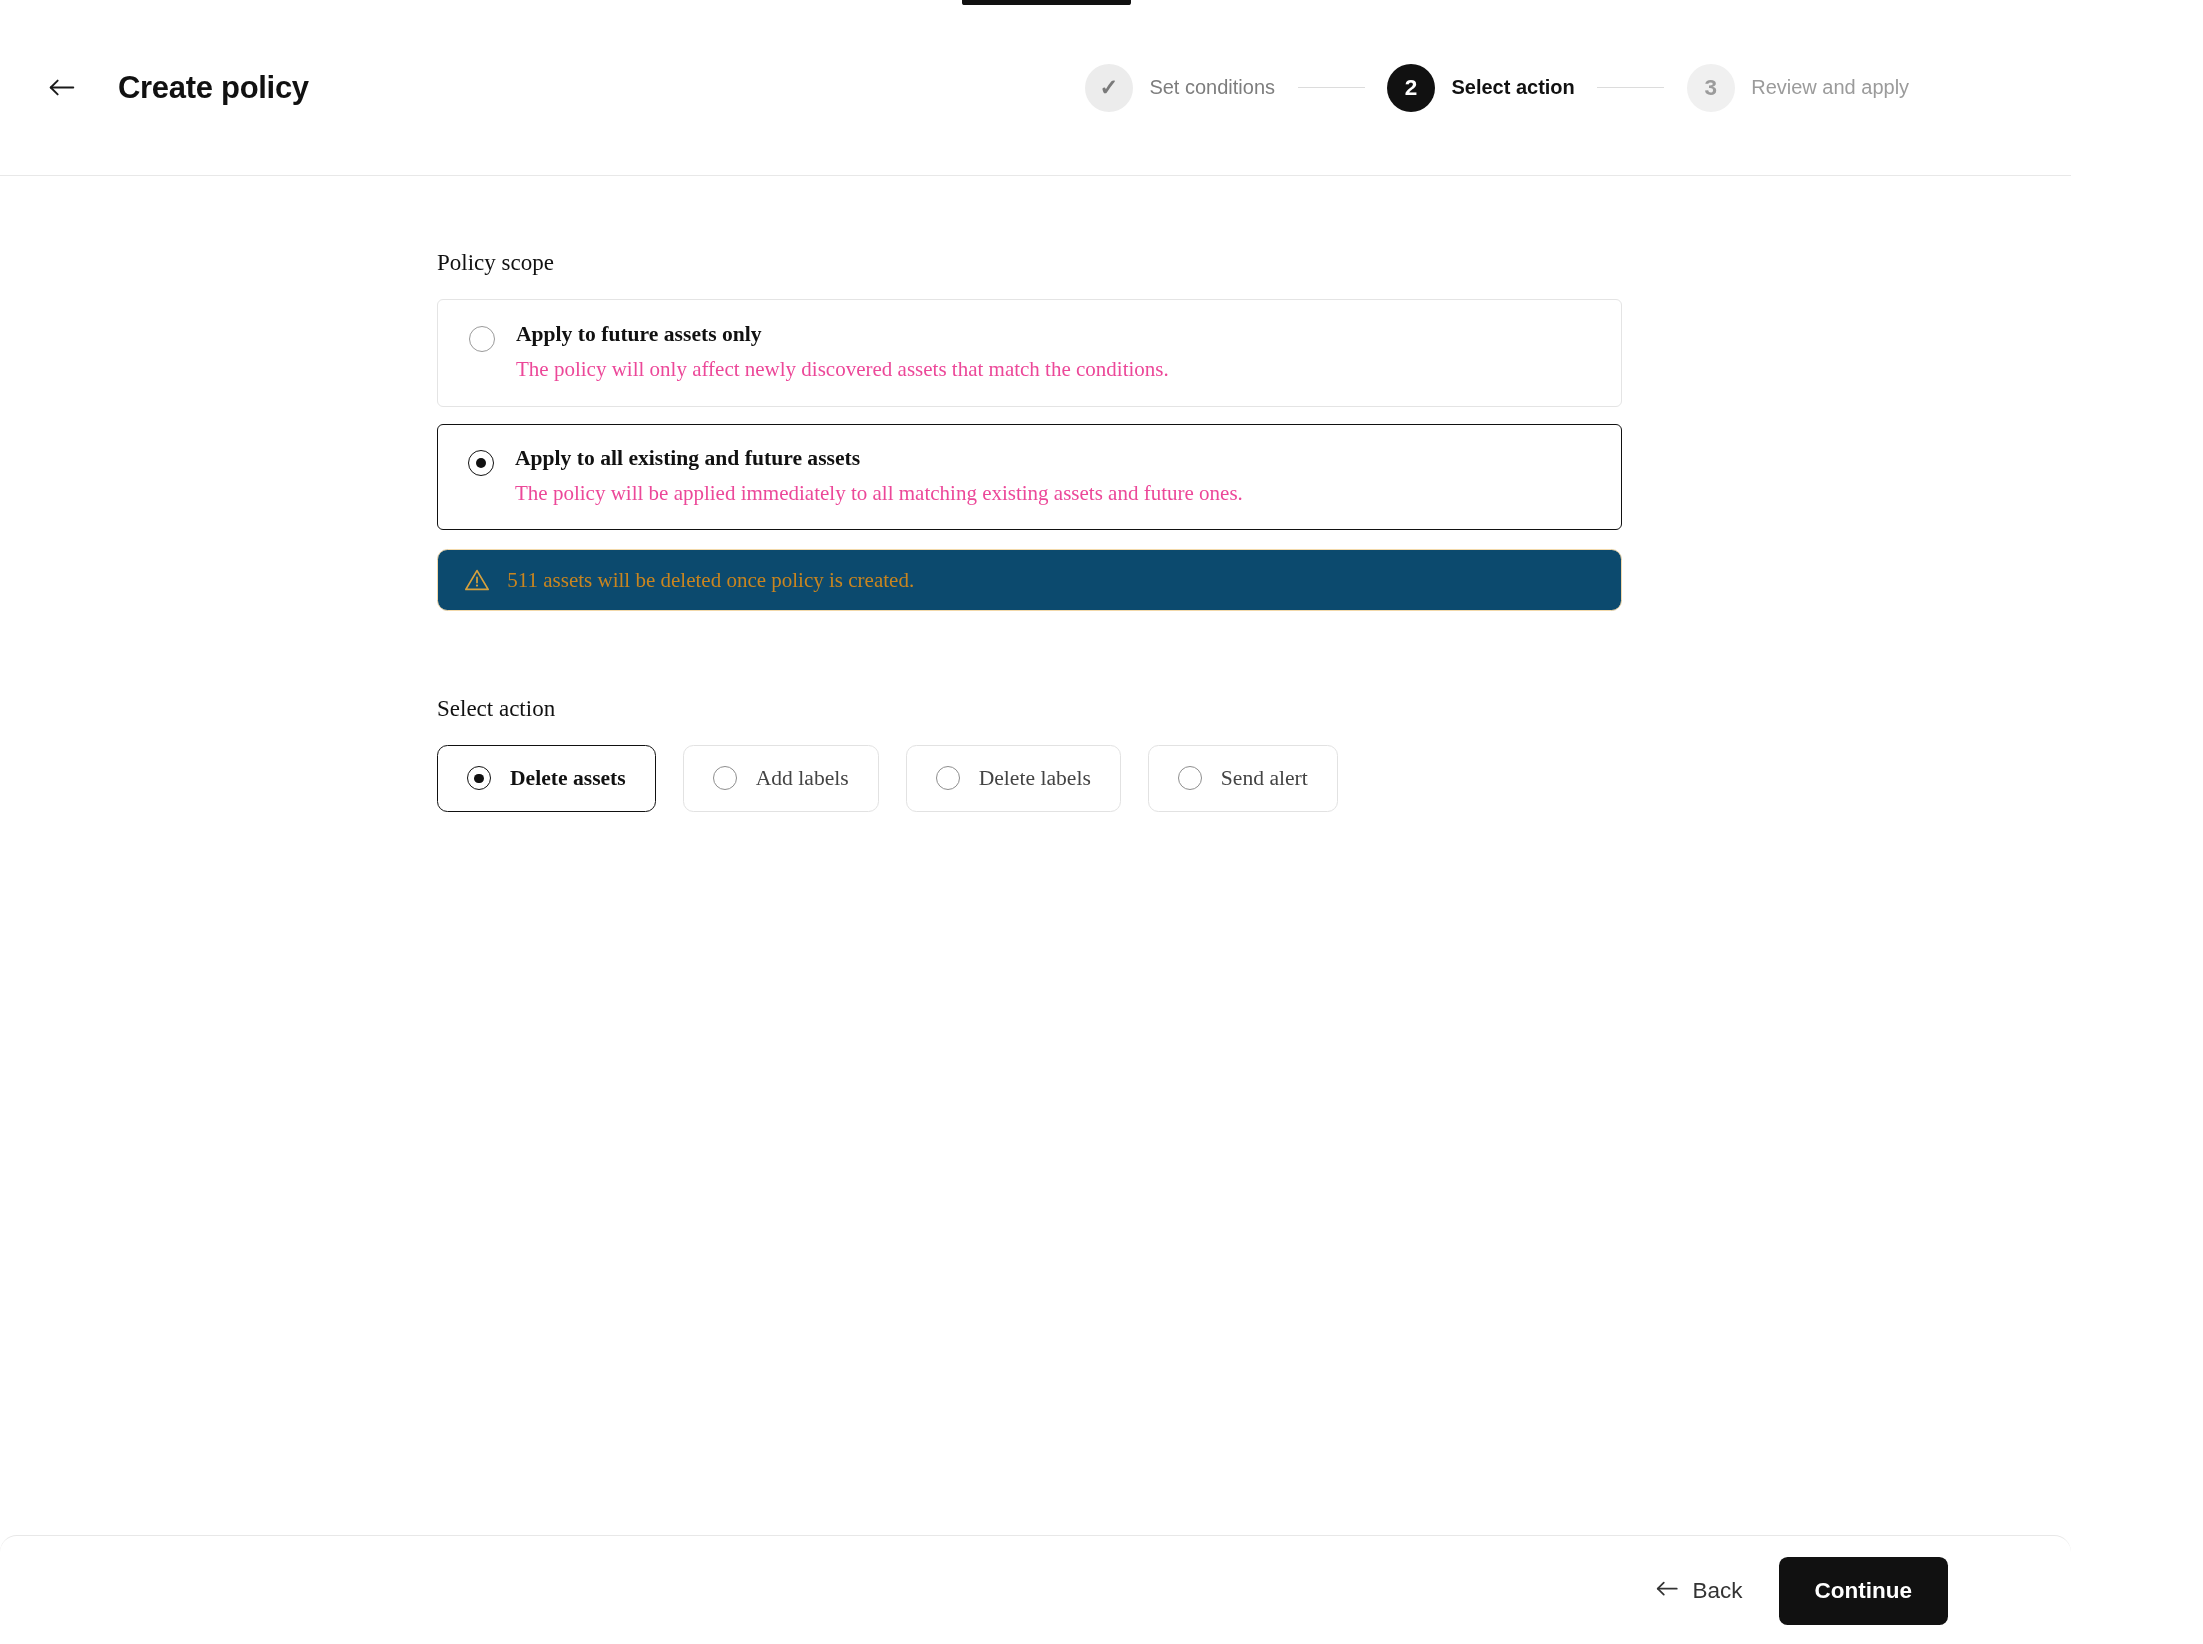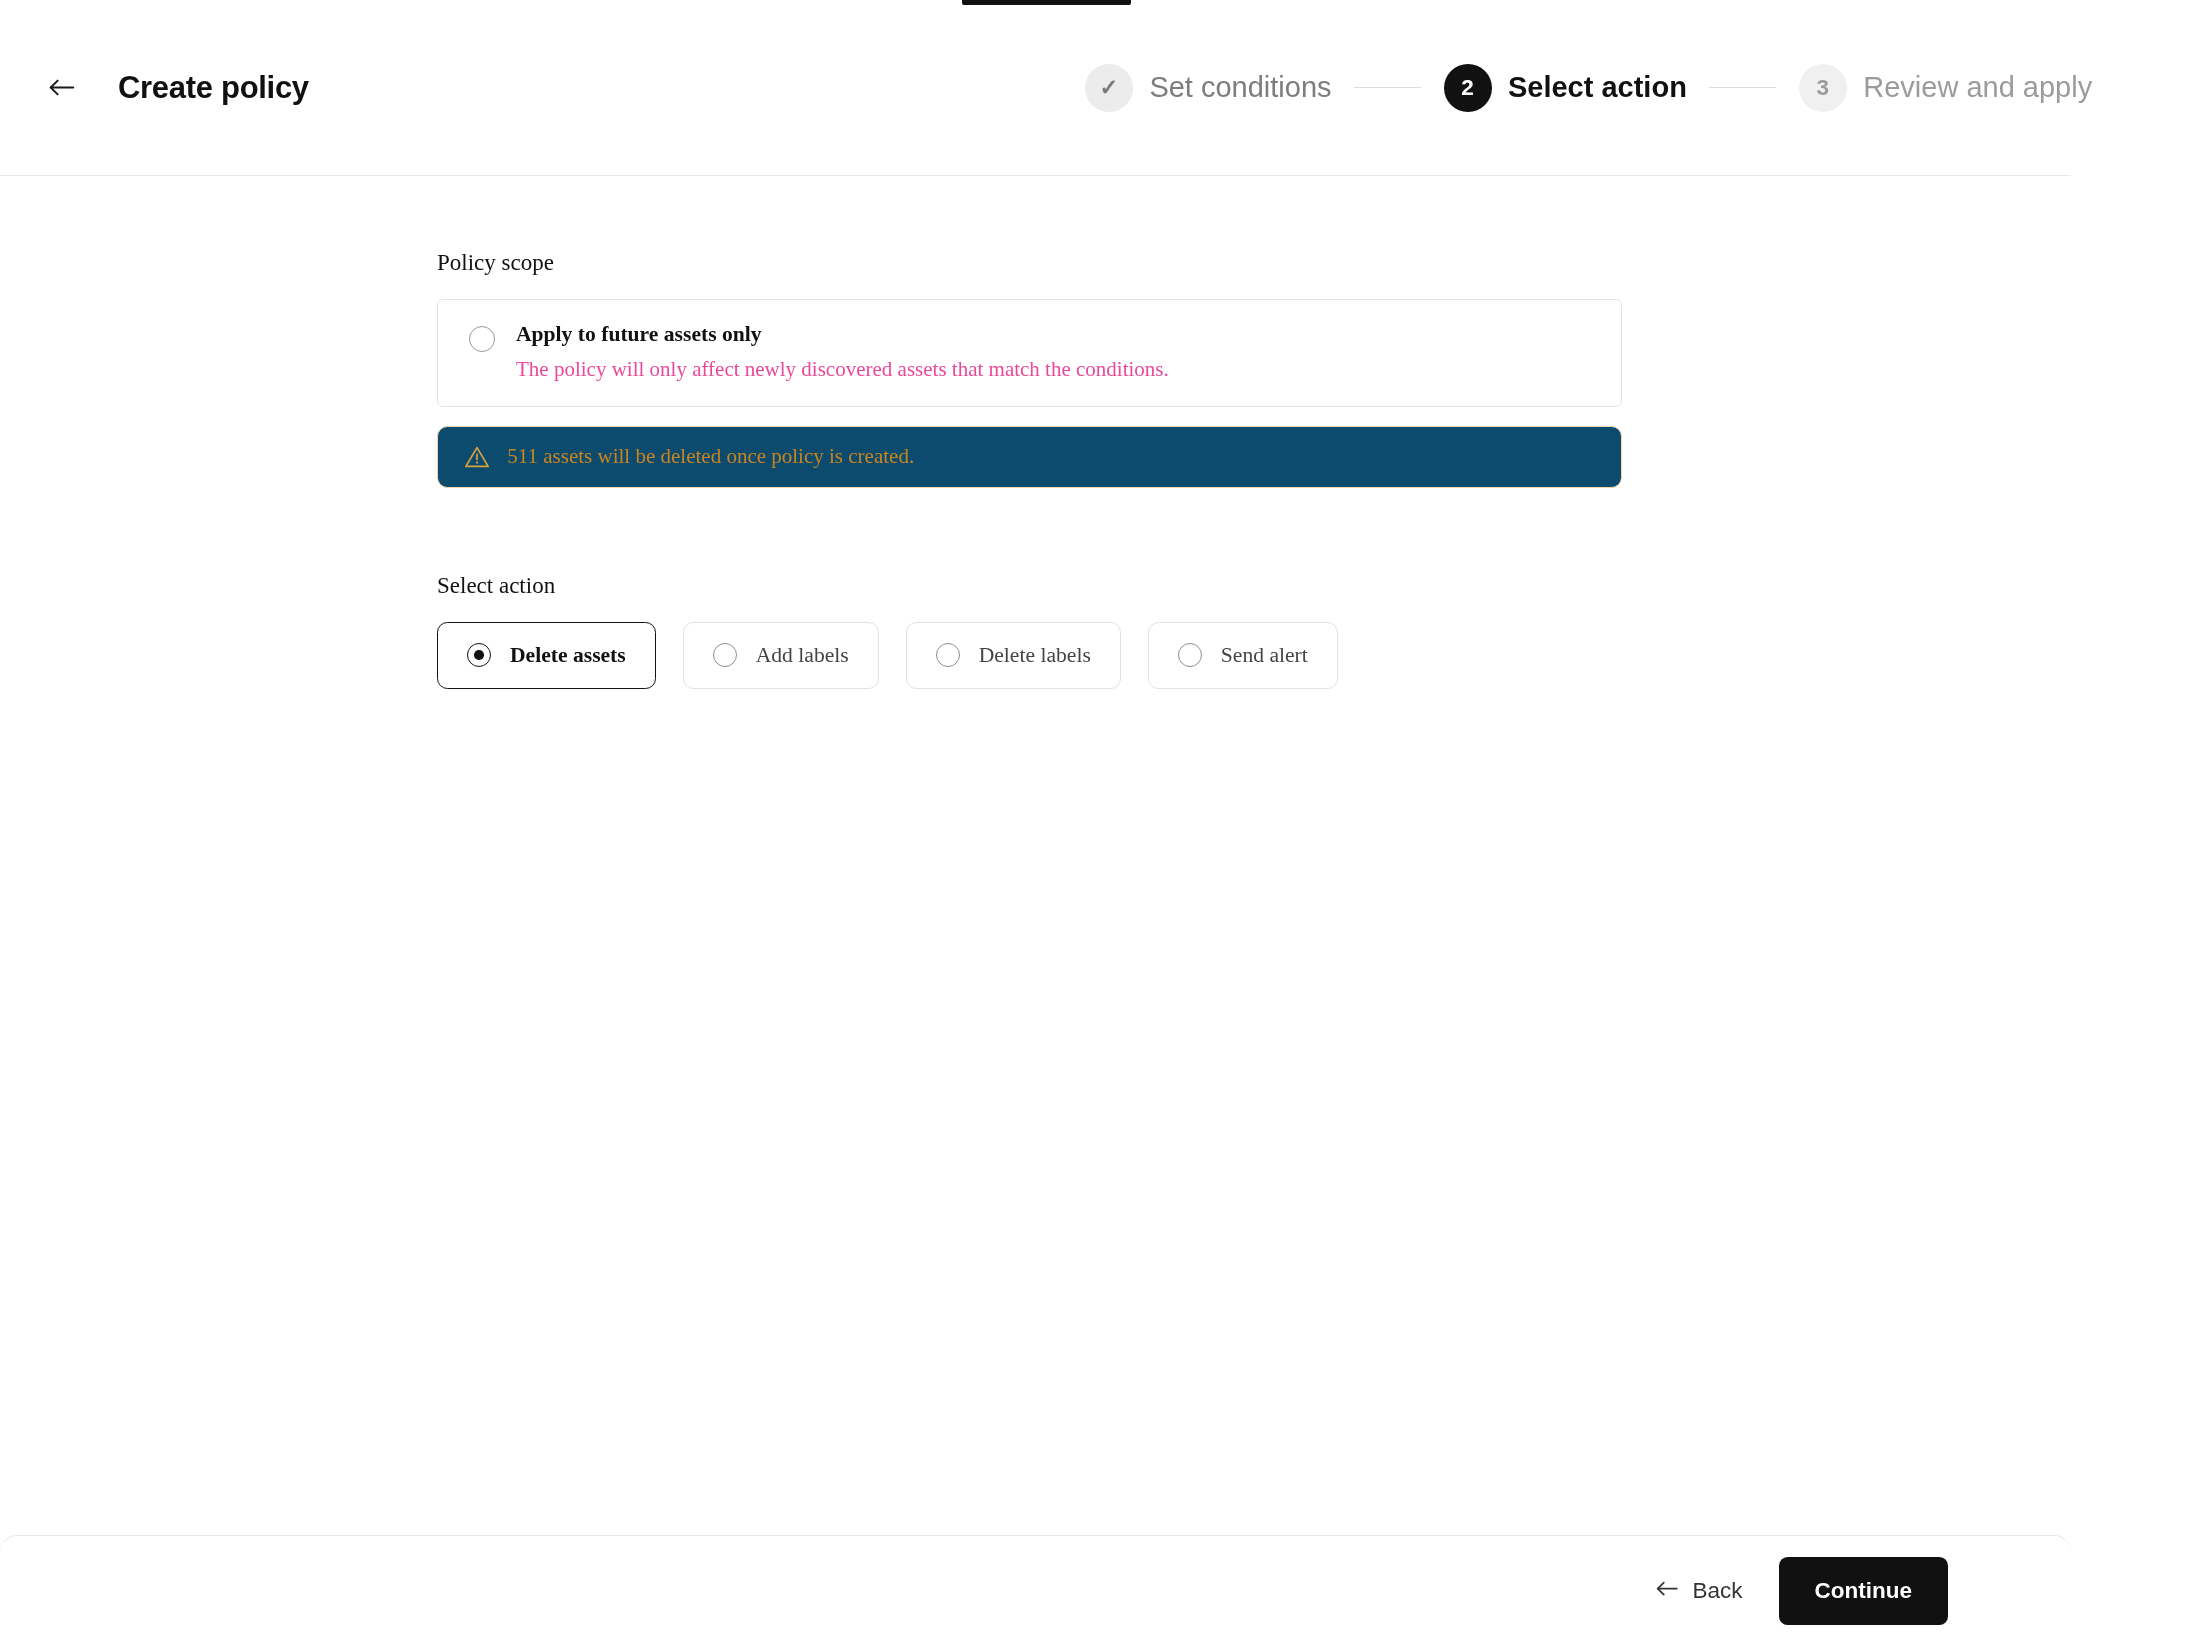--- a/index.html
+++ b/index.html
@@ -89,21 +89,21 @@
   }
   .step-badge.active {
     background: #111111;
     color: #ffffff;
   }
   .step-badge.todo {
     background: #f0f0f0;
     color: #9b9b9b;
   }
   .step-label {
-    font-size: 29px;
+    font-size: 20px;
     margin-left: 16.4px;
     white-space: nowrap;
   }
   .step-label.done { color: #7d7d7d; }
   .step-label.active { color: #111111; font-weight: 600; }
   .step-label.todo { color: #9b9b9b; }
   .step-connector {
     width: 67px;
     height: 1.7px;
     background: #dcdcdc;
@@ -321,20 +321,29 @@
       <div class="radio-card">
         <div class="radio-outer">
           
         </div>
         <div class="radio-texts">
           <div class="radio-title">Apply to future assets only</div>
           <div class="radio-desc">The policy will only affect newly discovered assets that match the conditions.</div>
         </div>
       </div>
 
+      <div class="radio-card selected">
+        <div class="radio-outer">
+          <div class="radio-dot"></div>
+        </div>
+        <div class="radio-texts">
+          <div class="radio-title">Apply to all existing and future assets</div>
+          <div class="radio-desc">The policy will be applied immediately to all matching existing assets and future ones.</div>
+        </div>
+      </div>
 
       <div class="warning">
         <div class="warn-icon">
           <svg width="26" height="24" viewBox="0 0 30 28" fill="none" aria-hidden="true">
             <path d="M15 3L28 25H2L15 3Z" stroke="#d8a13c" stroke-width="2" stroke-linejoin="round"></path>
             <path d="M15 11V17" stroke="#d8a13c" stroke-width="2" stroke-linecap="round"></path>
             <circle cx="15" cy="20.5" r="1.3" fill="#d8a13c"></circle>
           </svg>
         </div>
         <div class="warn-text">511 assets will be deleted once policy is created.</div>

